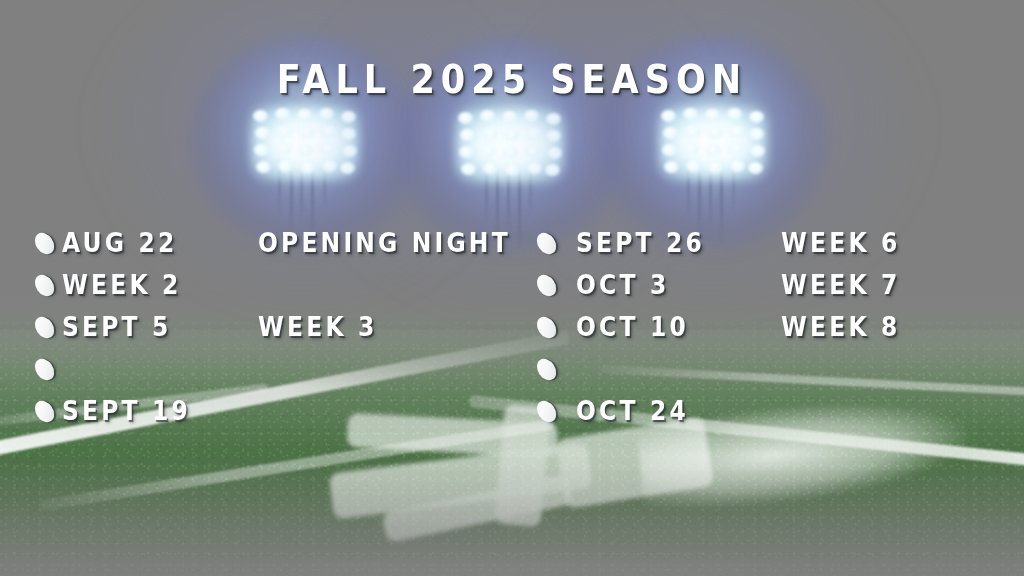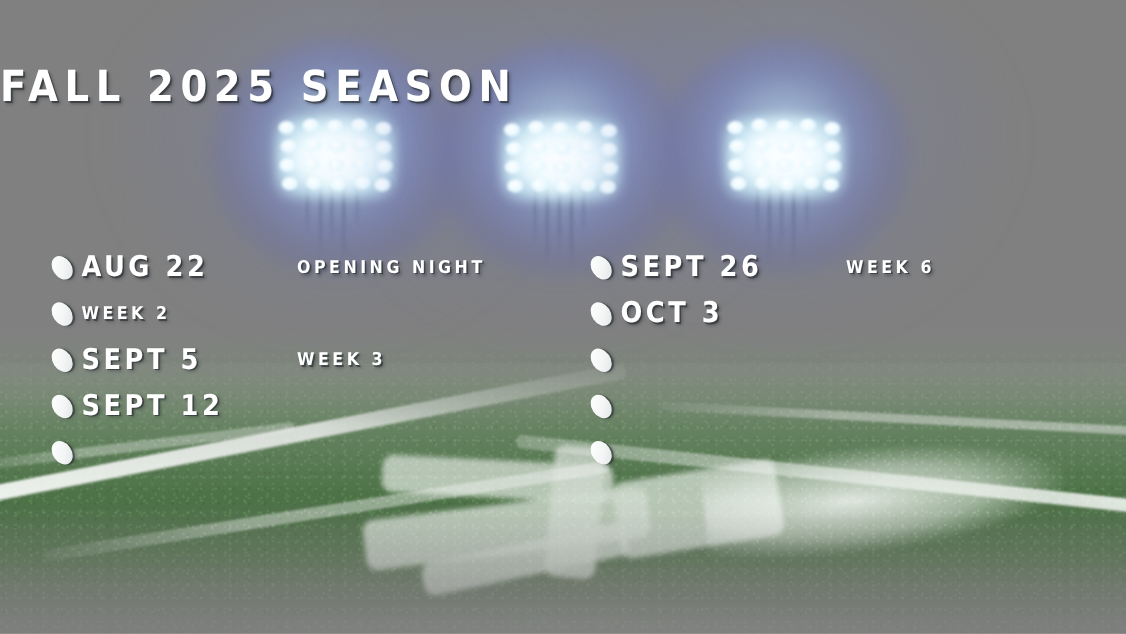--- a/index.html
+++ b/index.html
@@ -150,44 +150,44 @@
     white-space:nowrap;
   }
   #title{
     position:absolute;left:0;top:6px;width:1024px;text-align:center;
     font-size:53px;letter-spacing:7px;line-height:1;
     text-shadow:
        2px 2px 0 rgba(40,45,50,.5),
        3px 3px 5px rgba(15,20,25,.35);
   }
   #subtitle{
-    position:absolute;left:0;top:60px;width:1024px;text-align:left;
+    position:absolute;left:0;top:60px;width:1024px;text-align:center;
     font-size:39px;letter-spacing:6px;line-height:1;
   }
 
   
   .sched{position:absolute;top:222px;}
-  .sched.left{left:48px;}
+  .sched.left{left:36px;}
   .sched.right{left:538px;}
   .row{position:relative;height:42px;display:flex;align-items:center;}
   .bullet{
     position:relative;width:17px;height:23px;flex:0 0 17px;margin-right:9px;
     transform:rotate(-34deg);
   }
   .bullet .ball{
     position:absolute;inset:0;border-radius:50% / 50%;
     background:linear-gradient(135deg,#ffffff 0%,#f4f6f6 55%,#dfe3e3 100%);
     box-shadow:1.5px 1.5px 0 rgba(40,45,50,.5), 2px 2px 3px rgba(20,25,30,.3);
   }
   .date{
     font-size:26px;letter-spacing:3.2px;line-height:1;
     width:196px;flex:0 0 196px;
   }
-  .sched.right .date{width:205px;flex:0 0 205px;}
-  .label{font-size:16px;letter-spacing:3.2px;line-height:1;}
+  .sched.right .date{width:205px;flex:0 0 205px;margin-left:12px;}
+  .label{font-size:26px;letter-spacing:3.2px;line-height:1;}
 </style>
 </head>
 <body>
 
 <div id="poster">
 
   <div class="field-wrap">
     <div class="turf"></div>
 
     <div class="field-numeral">
@@ -337,53 +337,57 @@
       <div class="bullet">
           <div class="ball"></div>
         </div>
       <div class="date techno">SEPT 5</div>
       <div class="label techno">WEEK 3</div>
     </div>
     <div class="row">
       <div class="bullet">
           <div class="ball"></div>
         </div>
-      <div class="date techno">SEPT 12</div>
-    </div>
-    <div class="row">
-      <div class="bullet">
-          <div class="ball"></div>
-        </div>
+    </div>
+    <div class="row">
+      <div class="bullet">
+          <div class="ball"></div>
+        </div>
+      <div class="date techno">SEPT 19</div>
     </div>
   </div>
 
   <div class="sched right">
     <div class="row">
       <div class="bullet">
           <div class="ball"></div>
         </div>
       <div class="date techno">SEPT 26</div>
       <div class="label techno">WEEK 6</div>
     </div>
     <div class="row">
       <div class="bullet">
           <div class="ball"></div>
         </div>
       <div class="date techno">OCT 3</div>
-    </div>
-    <div class="row">
-      <div class="bullet">
-          <div class="ball"></div>
-        </div>
-    </div>
-    <div class="row">
-      <div class="bullet">
-          <div class="ball"></div>
-        </div>
-    </div>
-    <div class="row">
-      <div class="bullet">
-          <div class="ball"></div>
-        </div>
+      <div class="label techno">WEEK 7</div>
+    </div>
+    <div class="row">
+      <div class="bullet">
+          <div class="ball"></div>
+        </div>
+      <div class="date techno">OCT 10</div>
+      <div class="label techno">WEEK 8</div>
+    </div>
+    <div class="row">
+      <div class="bullet">
+          <div class="ball"></div>
+        </div>
+    </div>
+    <div class="row">
+      <div class="bullet">
+          <div class="ball"></div>
+        </div>
+      <div class="date techno">OCT 24</div>
     </div>
   </div>
 
 </div>
 
 </body></html>

